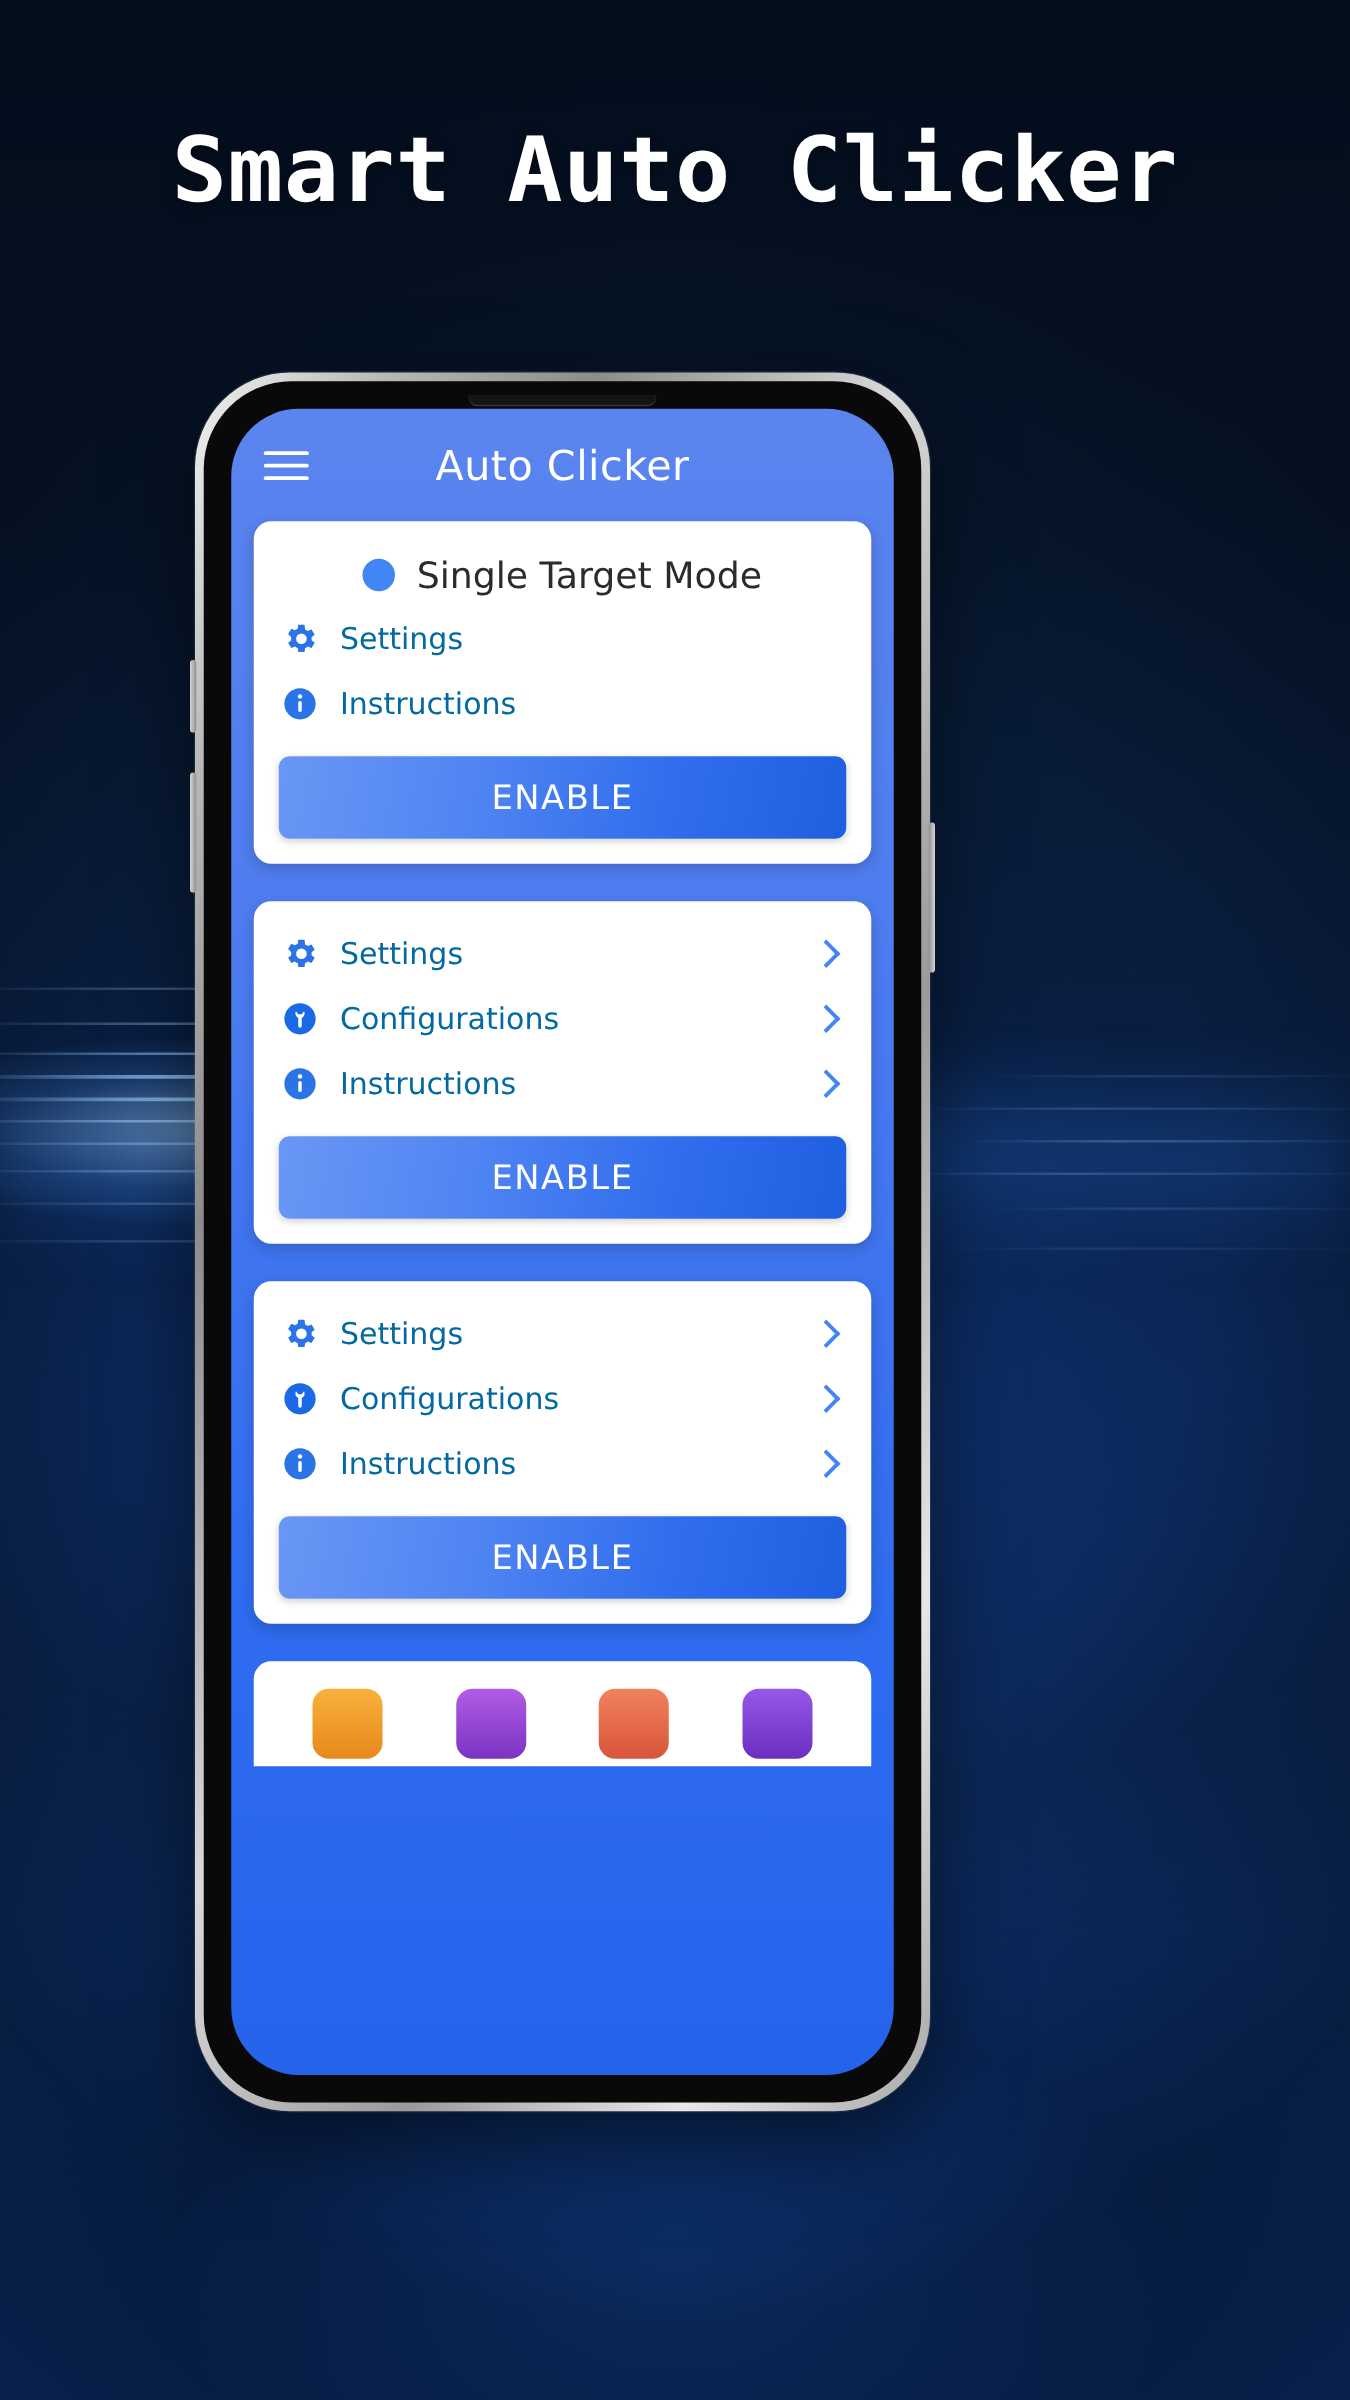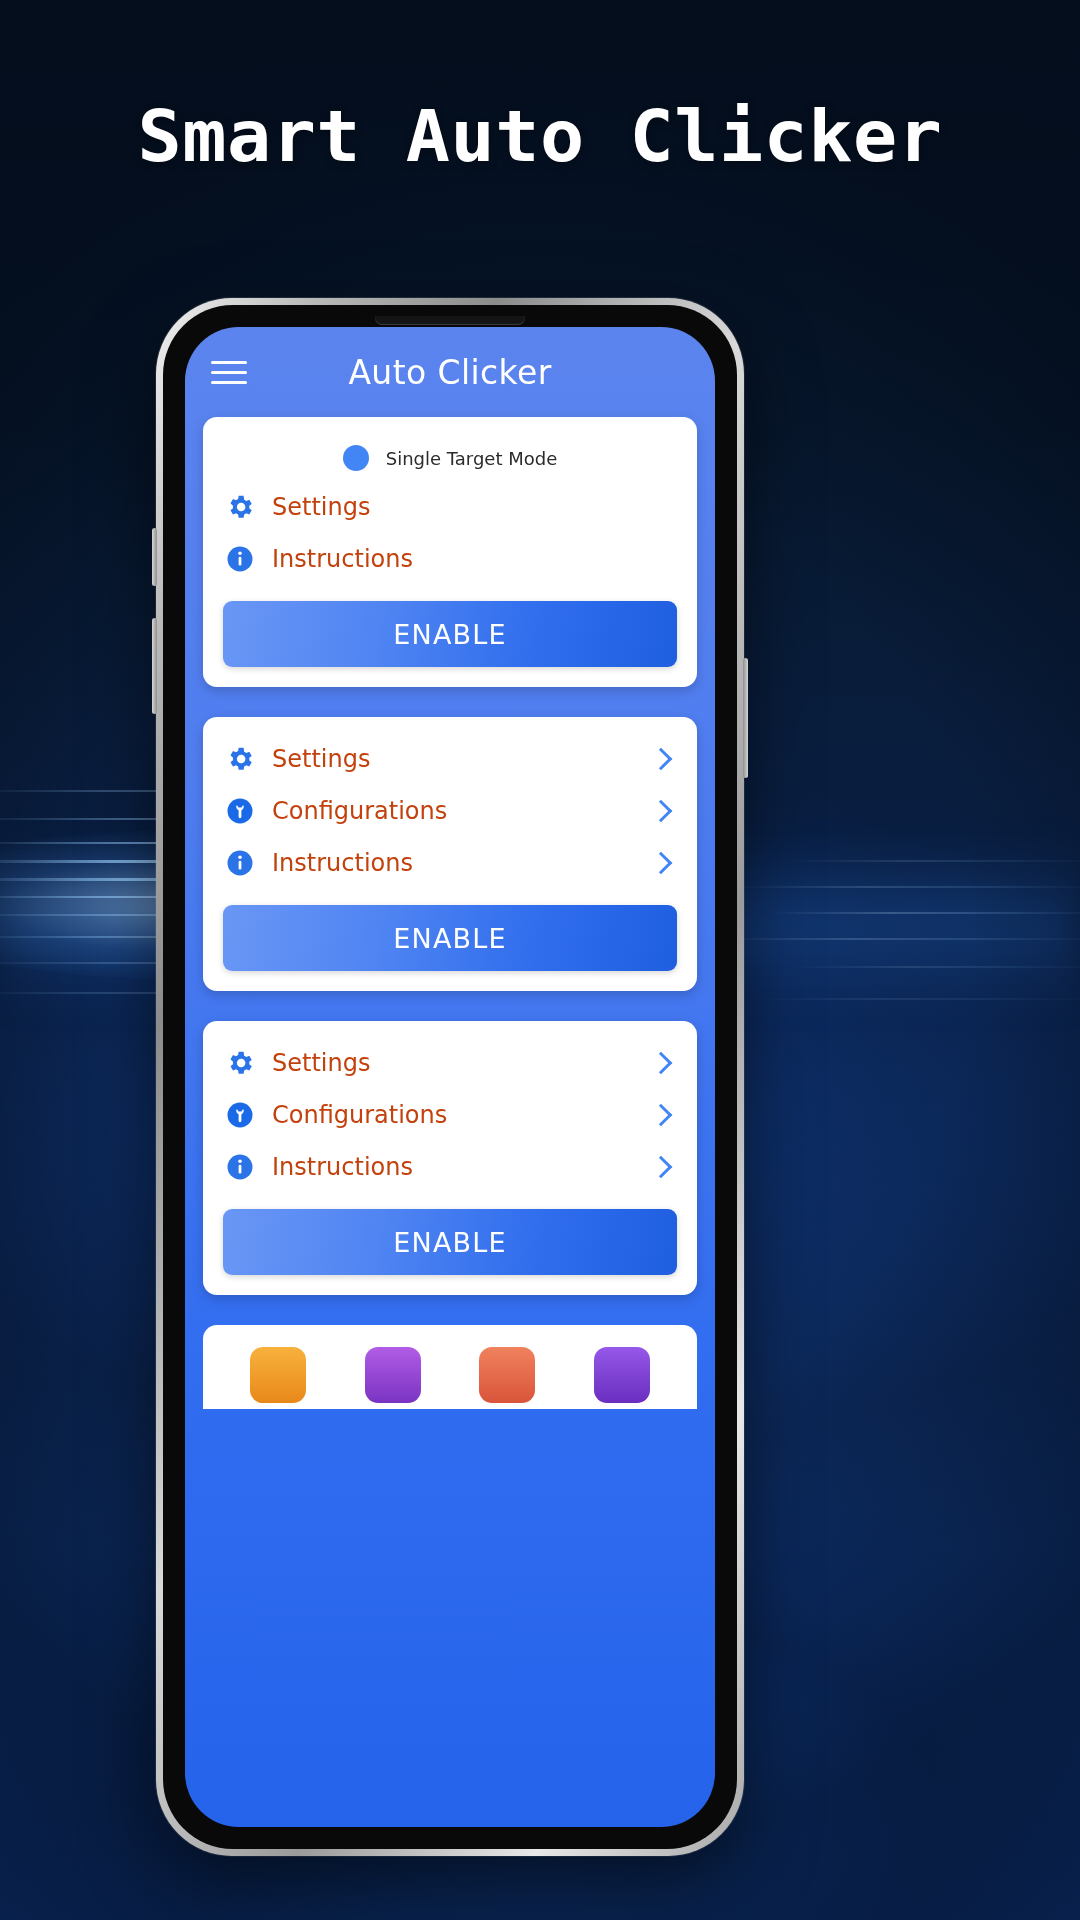--- a/index.html
+++ b/index.html
@@ -41,21 +41,21 @@
     text-shadow:0 2px 10px rgba(0,0,0,.35);
   }
   .headline h2{
     margin:28px 0 0 0;font-size:52px;line-height:1;color:#ffffff;font-weight:normal;
     font-family:"DejaVu Sans Mono","Liberation Mono",monospace;
     letter-spacing:1px;
     text-shadow:0 2px 8px rgba(0,0,0,.3);
   }
 
   
-  .phone{position:absolute;left:156px;top:298px;width:588px;height:1558px;z-index:6;}
+  .phone{position:absolute;left:156px;top:298px;width:588px;height:1391px;z-index:6;}
   .phone-frame{position:absolute;inset:0;border-radius:76px;
     background:linear-gradient(115deg,#f2f2f2 0%,#b9b9b9 12%,#8c8c8c 26%,#d9d9d9 46%,#9a9a9a 66%,#e8e8e8 84%,#a8a8a8 100%);
     box-shadow:0 26px 70px rgba(0,0,0,.55), 0 0 0 1px rgba(255,255,255,.12);}
   .phone-bezel{position:absolute;left:7px;top:7px;right:7px;bottom:7px;border-radius:70px;background:#090909;}
   .phone-screen{position:absolute;left:22px;top:22px;right:22px;bottom:22px;border-radius:54px;overflow:hidden;
     background:linear-gradient(180deg,#5b84ee 0%,#4f7df0 30%,#2f6cf0 72%,#2563eb 100%);}
   .notch{position:absolute;left:50%;top:11px;transform:translateX(-50%);width:150px;height:9px;border-radius:0 0 7px 7px;
     background:#141414;box-shadow:inset 0 -1px 1px rgba(255,255,255,.18);}
   .btn-side{position:absolute;left:-4px;width:5px;border-radius:3px;
     background:linear-gradient(90deg,#d6d6d6,#8f8f8f);}
@@ -68,24 +68,24 @@
   .appbar{height:90px;display:flex;align-items:center;padding:0 0 0 26px;position:relative;}
   .hamburger{width:36px;display:flex;flex-direction:column;gap:7px;cursor:pointer;}
   .hamburger span{display:block;height:3px;background:#fff;border-radius:2px;}
   .app-title{position:absolute;left:0;right:0;text-align:center;color:#fff;font-size:33px;letter-spacing:.4px;
     font-family:"DejaVu Sans","Liberation Sans",sans-serif;pointer-events:none;}
   .app-body{padding:0 18px;}
 
   .card{background:#fff;border-radius:14px;margin-bottom:30px;padding:16px 20px 20px 20px;
     box-shadow:0 4px 12px rgba(0,0,0,.18);}
   .card-title{display:flex;align-items:center;justify-content:center;gap:13px;margin:10px 0 8px 0;}
-  .card-title .t{font-size:18px;color:#2b2b2b;font-family:"DejaVu Sans","Liberation Sans",sans-serif;}
+  .card-title .t{font-size:29px;color:#2b2b2b;font-family:"DejaVu Sans","Liberation Sans",sans-serif;}
 
   .row{display:flex;align-items:center;gap:17px;padding:11px 2px;}
-  .row .lbl{font-size:24px;color:#c2410c;flex:1;font-family:"DejaVu Sans","Liberation Sans",sans-serif;}
+  .row .lbl{font-size:24px;color:#0369a1;flex:1;font-family:"DejaVu Sans","Liberation Sans",sans-serif;}
   .chev{width:13px;height:13px;border-right:3px solid #4285f4;border-top:3px solid #4285f4;transform:rotate(45deg);margin-right:6px;}
 
   .enable{margin-top:16px;height:66px;border-radius:9px;border:0;width:100%;
     background:linear-gradient(100deg,#6a97f5 0%,#4f84f2 35%,#2f6ded 70%,#1e5fe0 100%);
     color:#fff;font-size:27px;letter-spacing:1.2px;cursor:pointer;
     font-family:"DejaVu Sans","Liberation Sans",sans-serif;
     box-shadow:0 2px 6px rgba(0,0,0,.16);}
 
   .bottom-sheet{background:#fff;border-radius:14px 14px 0 0;padding:22px 18px 0 18px;height:62px;overflow:hidden;
     display:flex;justify-content:space-around;align-items:flex-start;}

